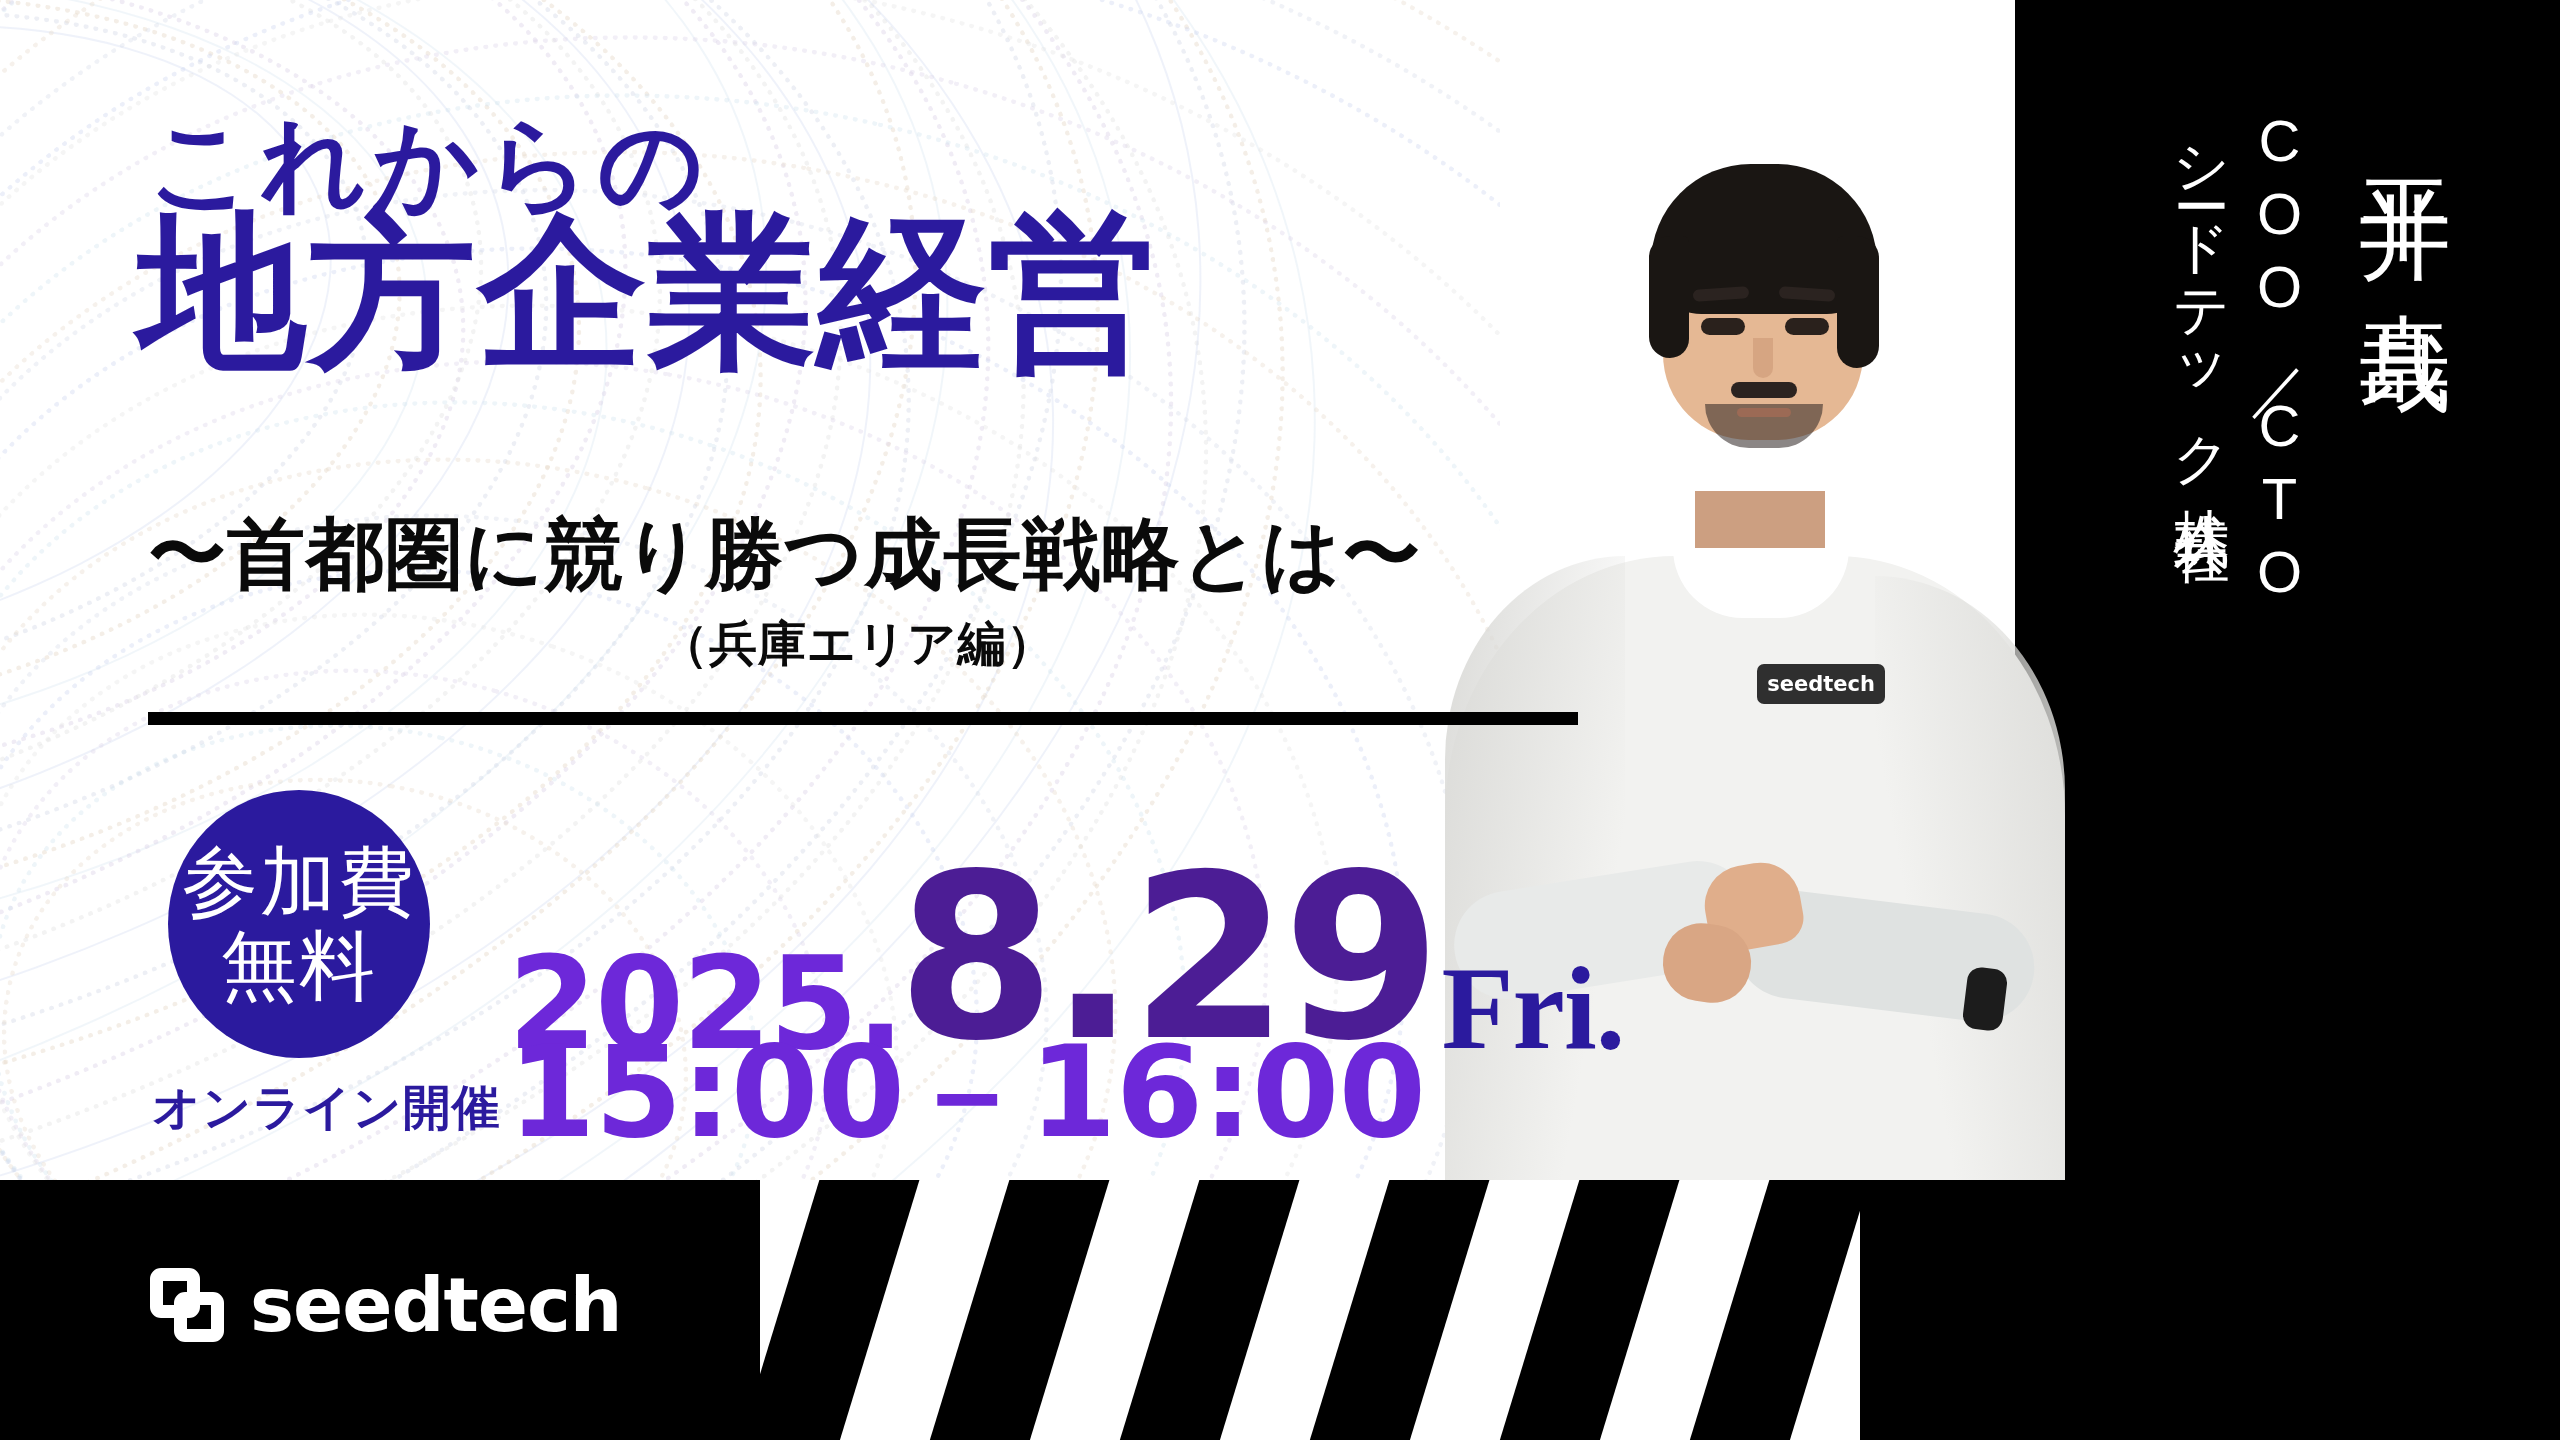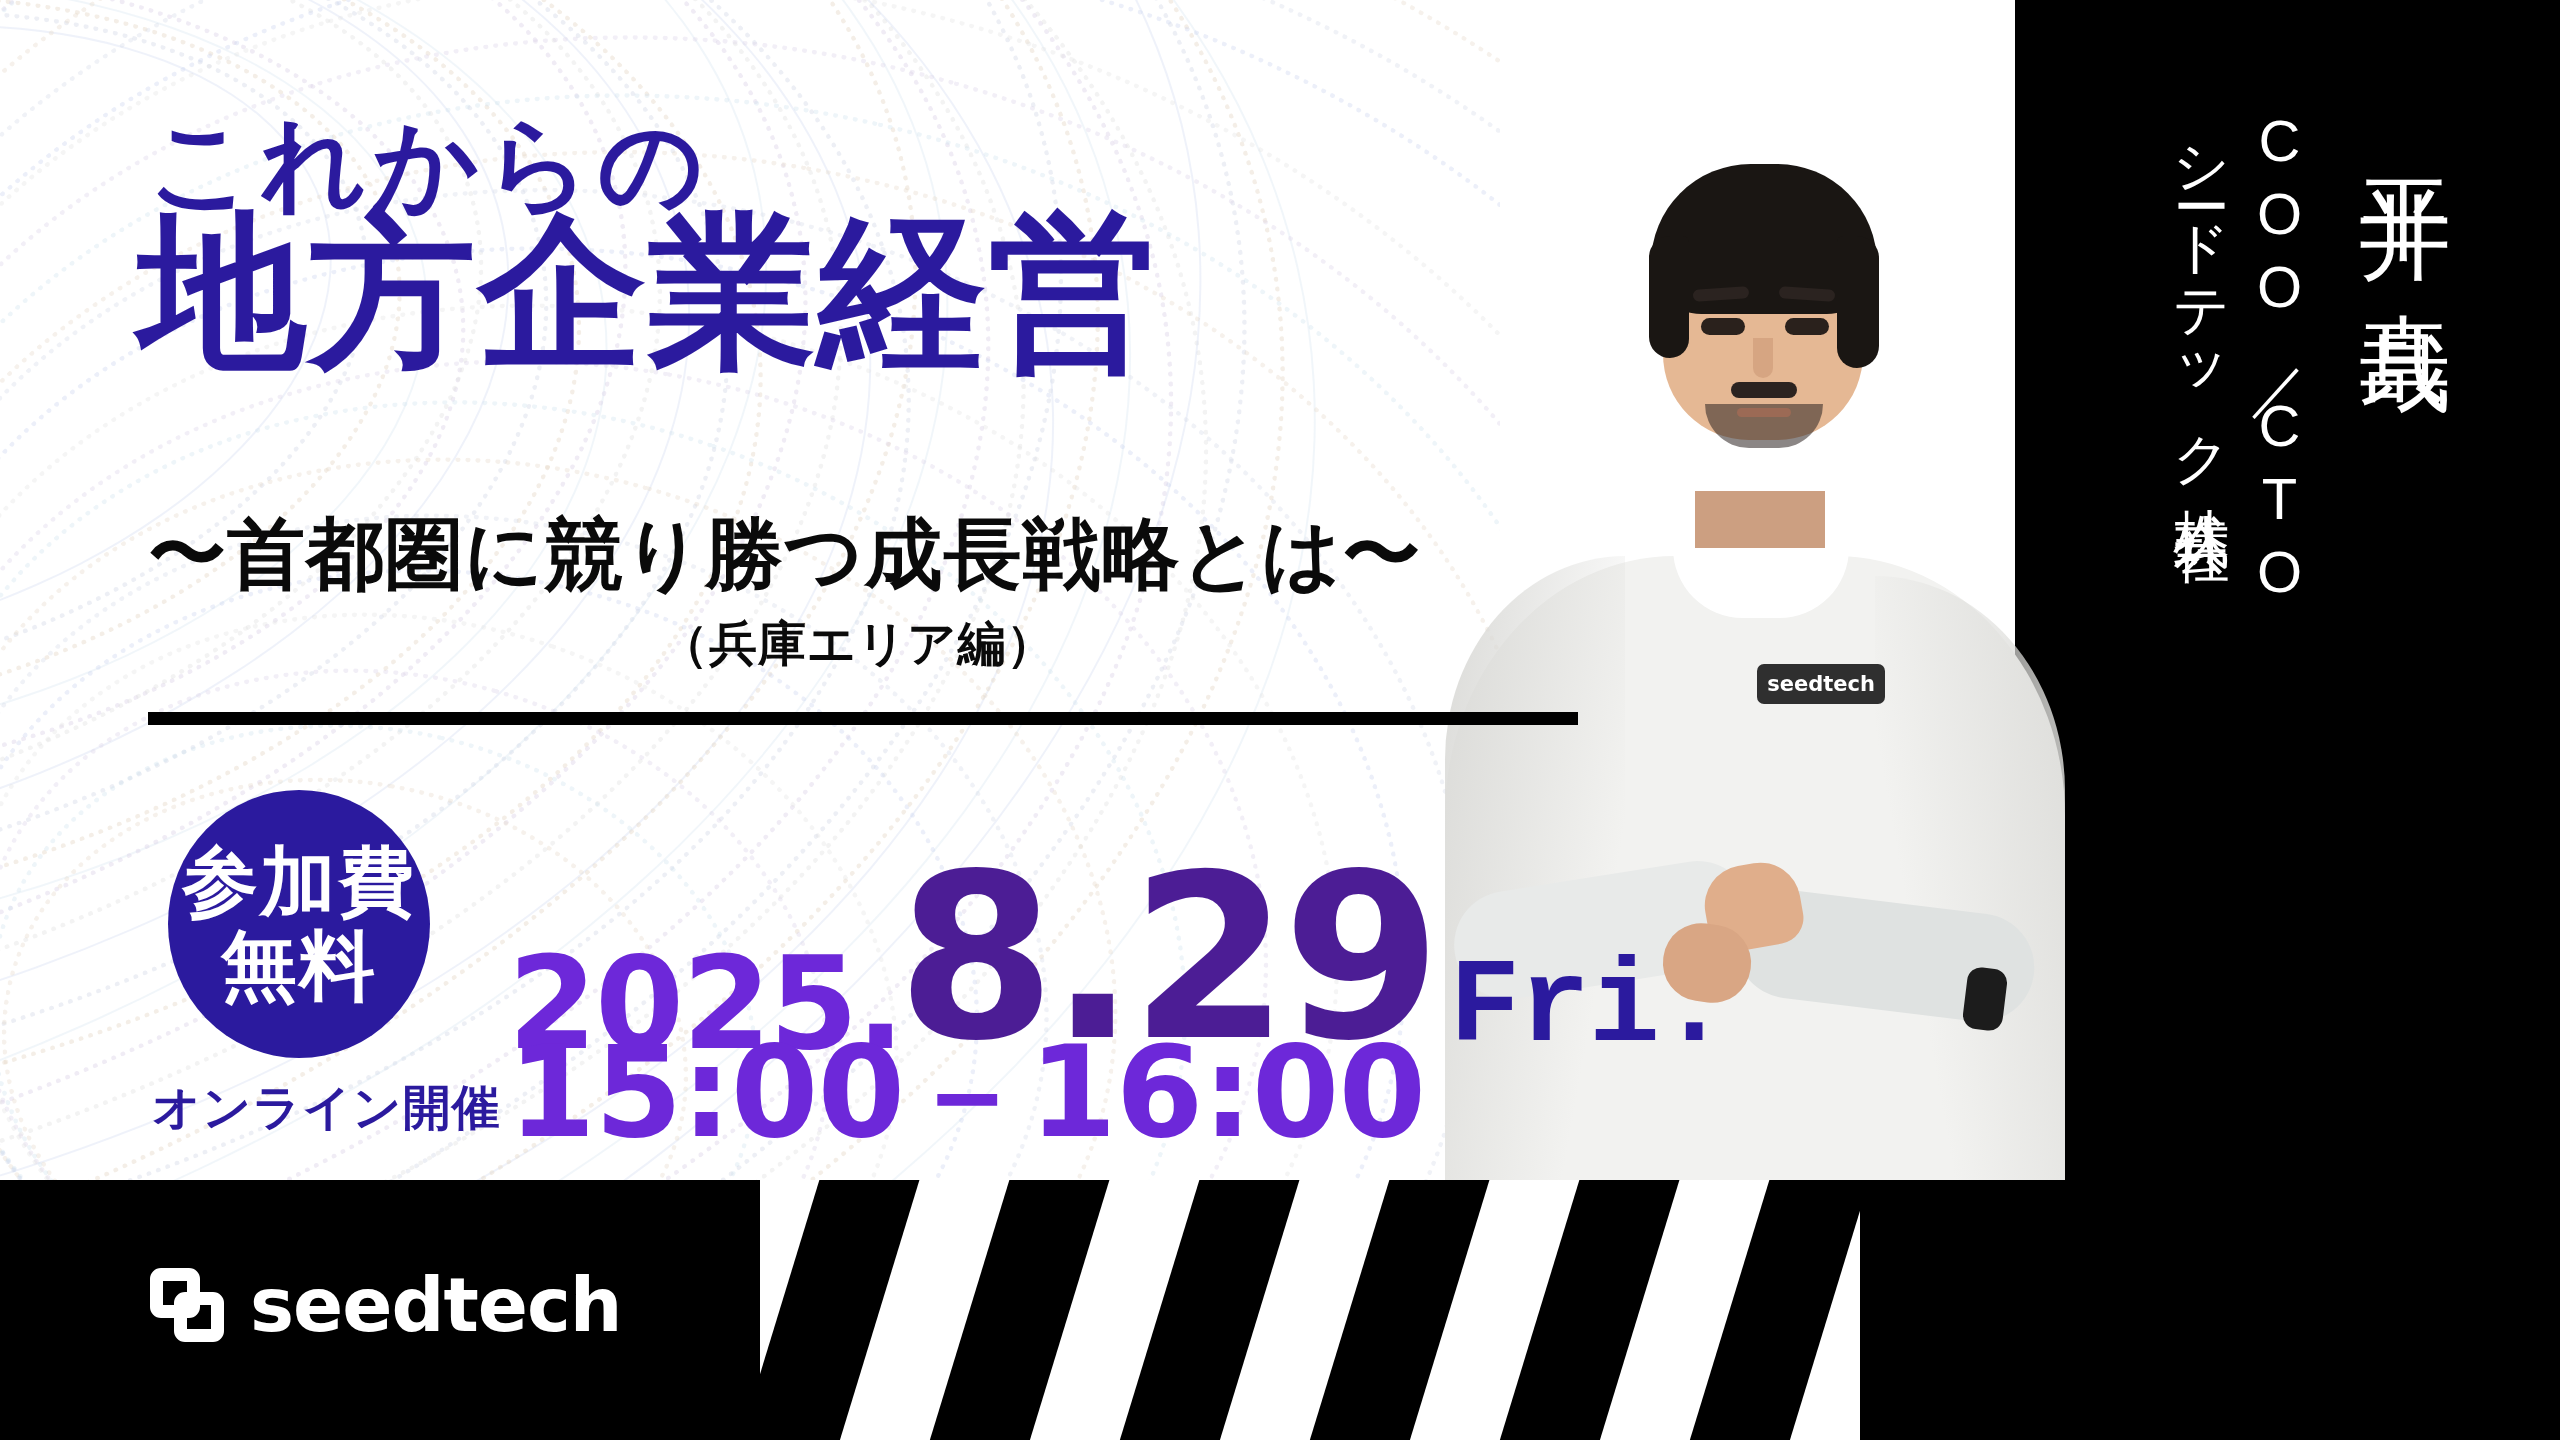--- a/index.html
+++ b/index.html
@@ -37,31 +37,31 @@
     letter-spacing:1px;line-height:1;white-space:nowrap;}
   #subtitle-area{position:absolute;left:660px;top:620px;font-size:48px;font-weight:bold;color:#0a0a0a;
     letter-spacing:1px;line-height:1;white-space:nowrap;}
 
   
   #divider{position:absolute;left:148px;top:712px;width:1430px;height:13px;background:#000000;}
 
   
   #fee-badge{position:absolute;left:168px;top:790px;width:262px;height:268px;border-radius:50%;
     background:#2B1A9E;display:flex;flex-direction:column;align-items:center;justify-content:center;gap:4px;}
-  #fee-badge .line{color:#ffffff;font-size:76px;font-weight:bold;letter-spacing:2px;line-height:1.05;}
+  #fee-badge .line{color:#ffffff;font-size:76px;font-weight:normal;letter-spacing:2px;line-height:1.05;}
   #online-label{position:absolute;left:152px;top:1084px;font-size:48px;font-weight:bold;color:#2B1A9E;
     letter-spacing:1px;line-height:1;white-space:nowrap;}
 
   
   #date-row{position:absolute;left:508px;top:840px;display:flex;align-items:flex-end;line-height:1;white-space:nowrap;}
   #date-year{font-size:128px;font-weight:bold;color:#6d28d9;letter-spacing:-2px;font-family:"DejaVu Sans",sans-serif;}
   #date-md{font-size:228px;font-weight:bold;color:#4c1d95;letter-spacing:-6px;
     font-family:"DejaVu Sans",sans-serif;margin-left:-6px;position:relative;top:4px;}
   #date-dow{font-size:118px;font-weight:bold;color:#2B1A9E;letter-spacing:-1px;
-    font-family:Liberation Mono, monospace;margin-left:14px;}
+    font-family:Liberation Serif, serif;margin-left:6px;}
   #time-row{position:absolute;left:508px;top:1030px;font-size:126px;font-weight:bold;color:#6d28d9;
     letter-spacing:-1px;line-height:1;white-space:nowrap;font-family:"DejaVu Sans",sans-serif;}
 
   
   .vtext{position:absolute;writing-mode:vertical-rl;text-orientation:upright;color:#ffffff;
     font-weight:bold;line-height:1;white-space:nowrap;}
   #spk-name{right:108px;top:108px;font-size:92px;letter-spacing:10px;font-weight:normal;}
   #spk-role{right:252px;top:108px;font-size:58px;letter-spacing:8px;font-weight:normal;}
   #spk-company{right:330px;top:108px;font-size:56px;letter-spacing:6px;font-weight:normal;}
 

